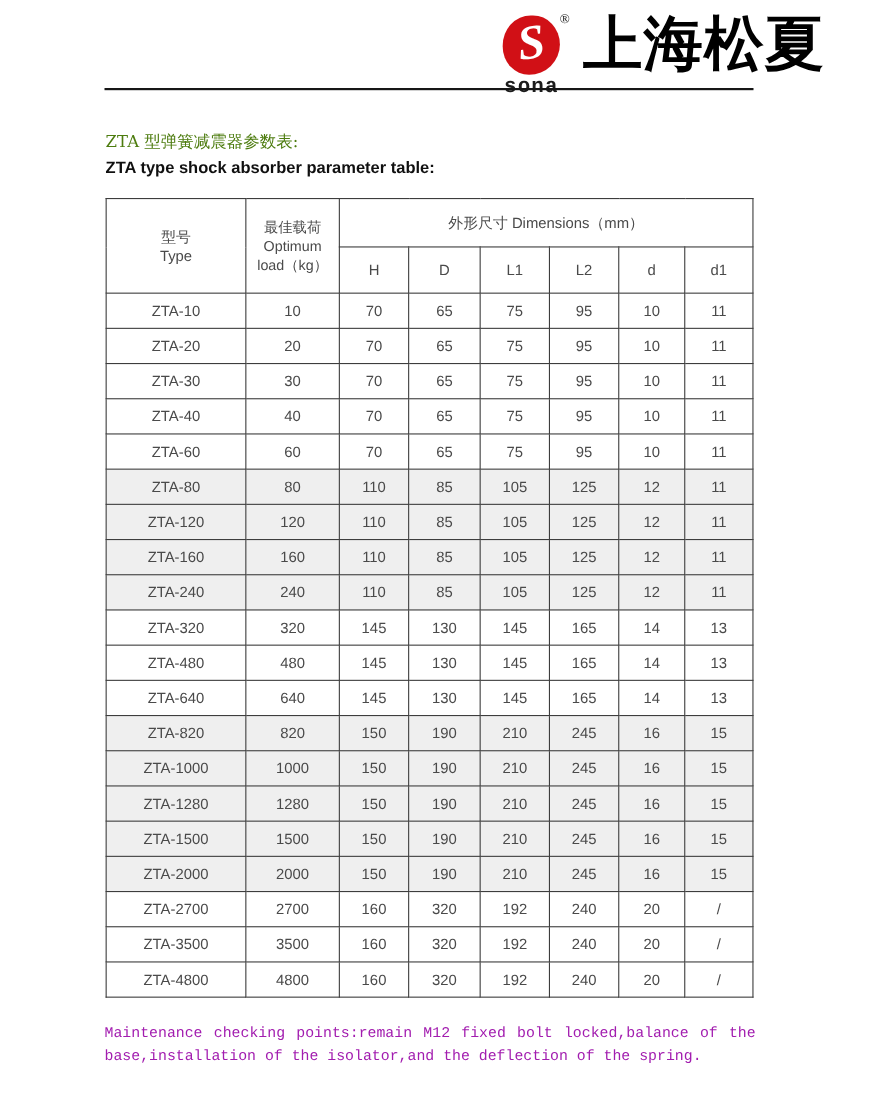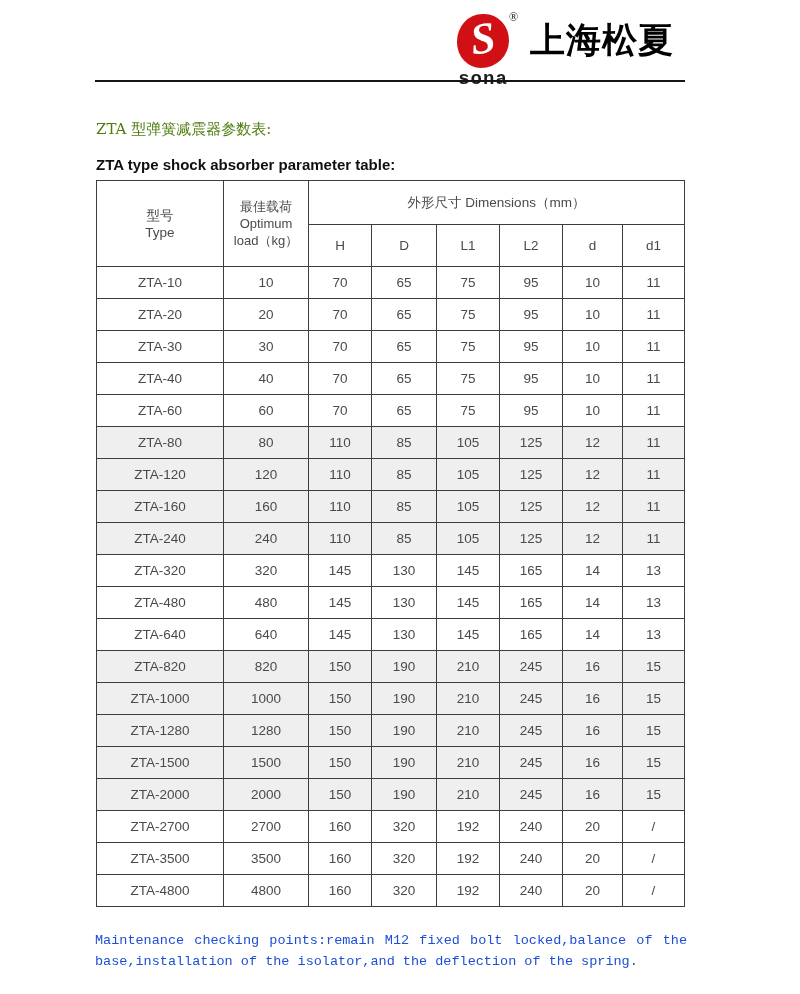--- a/index.html
+++ b/index.html
@@ -34,30 +34,30 @@
     font-family:"Liberation Serif", serif;
   }
   .brand-name {
     margin-top:1px;
     font-family:Liberation Mono, monospace;
     font-weight:bold; font-size:19px; color:#1c1c1c;
     letter-spacing:1px; line-height:20px;
   }
   .company {
     margin-left:10px; margin-top:6px;
-    font-size:35px; line-height:48px;
+    font-size:54px; line-height:48px;
     font-weight:900; color:#000000;
     letter-spacing:1px;
     font-family:"DejaVu Sans", sans-serif;
   }
   .rule { position:absolute; top:80px; left:95px; width:590px; height:2px; background:#161616; }
 
   
   .title-zh { position:absolute; top:120px; left:96px; font-size:15px; color:#4d7c0f; font-family:"DejaVu Serif","Liberation Serif",serif; }
-  .title-en { position:absolute; top:156px; left:96px; font-size:15px; font-weight:bold; color:#101010; }
+  .title-en { position:absolute; top:144px; left:96px; font-size:15px; font-weight:bold; color:#101010; }
 
   
   table.params {
     position:absolute; top:180px; left:96px;
     width:588px; border-collapse:collapse; table-layout:fixed;
     color:#4a4a4a;
   }
   table.params th, table.params td {
     border:1px solid #3d3d3d;
     text-align:center; vertical-align:middle;
@@ -74,21 +74,21 @@
 
   
   .notes { position:absolute; top:930px; left:95px; width:592px; color:#111111; }
   .note-zh {
     font-size:13.5px; line-height:21px;
     font-family:"DejaVu Serif","Liberation Serif",serif;
     white-space:nowrap;
   }
   .note-en1, .note-en2 {
     font-family:"Liberation Mono","DejaVu Sans Mono",monospace;
-    font-size:13.5px; line-height:21px; color:#1d4ed8;
+    font-size:13.5px; line-height:21px; color:#a21caf;
     white-space:nowrap;
   }
   .note-en1 { text-align:justify; text-align-last:justify; white-space:normal; }
 </style>
 </head>
 <body>
 
 <div class="page">
 
   <div class="brand">

